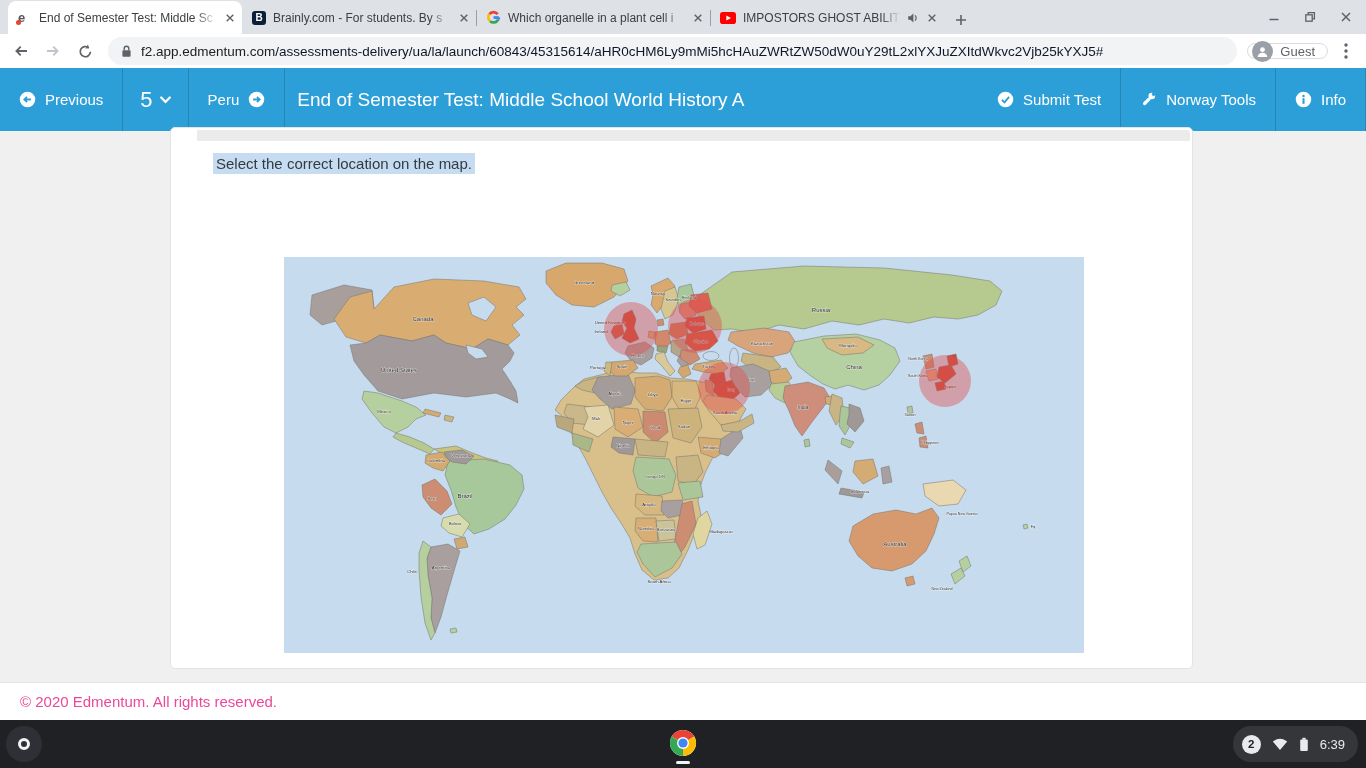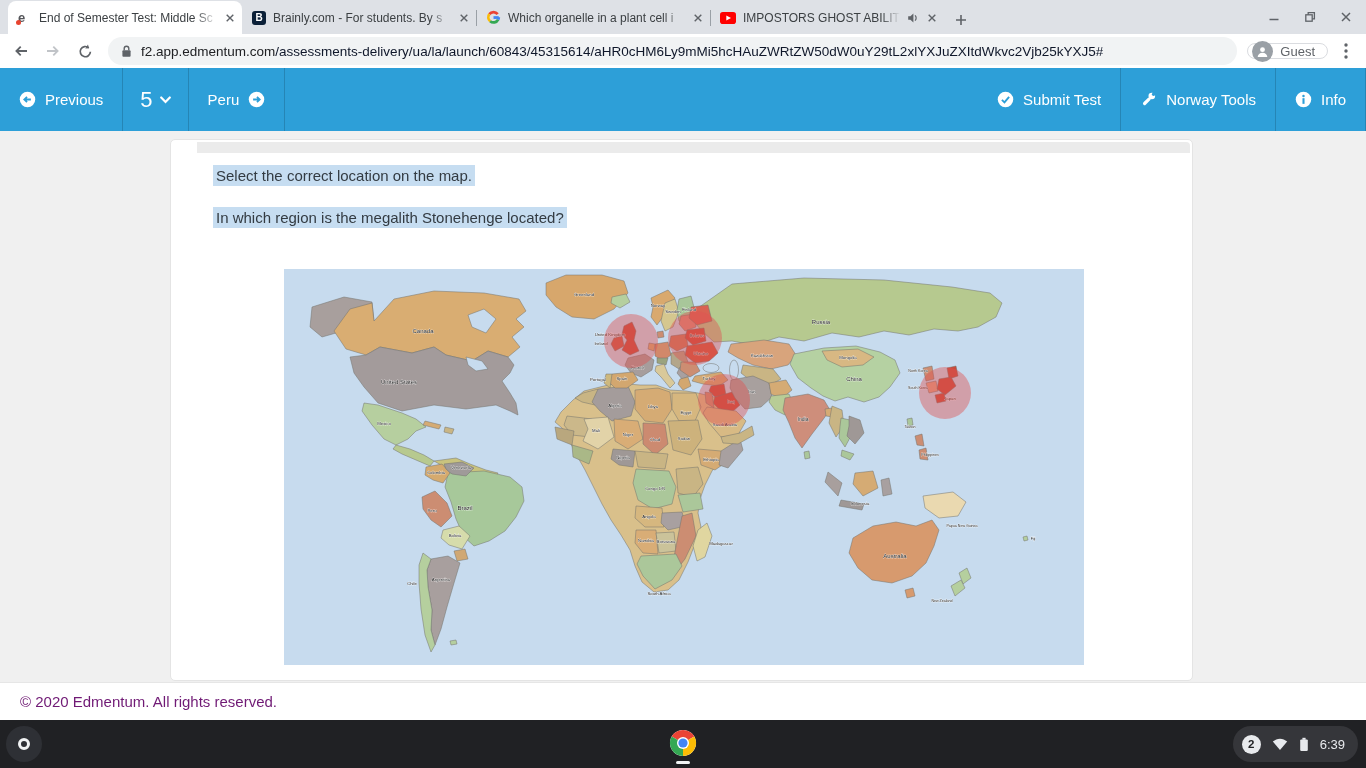--- a/index.html
+++ b/index.html
@@ -40,34 +40,34 @@
 
   
   .bluebar{position:absolute;top:68px;left:0;right:0;height:63px;background:#2d9fd8;display:flex;align-items:stretch;color:#fff;}
   .bb-sep{width:1px;background:rgba(0,0,0,.16);}
   .bb-item{display:flex;align-items:center;gap:9px;padding:0 19px;font-size:15px;cursor:pointer;white-space:nowrap;}
   .bb-num{font-size:22px;gap:7px;padding:0 17px;}
   .bb-title{display:flex;align-items:center;font-size:19px;margin-left:12px;white-space:nowrap;}
   .bb-right{margin-left:auto;display:flex;align-items:stretch;}
 
   
-  .card{position:absolute;left:170px;top:139px;width:1023px;height:542px;background:#fff;
+  .card{position:absolute;left:170px;top:127px;width:1023px;height:542px;background:#fff;
         border:1px solid #e4e4e4;border-radius:5px;}
   .card-strip{position:absolute;left:26px;top:2px;right:2px;height:11px;background:#ebebeb;border-top-right-radius:4px;}
   .qline{position:absolute;left:42px;font-size:15px;color:#333b42;background:#c6ddf1;padding:2px 3px;line-height:1.15;}
   .q1{top:25px;}
   .q2{top:67px;}
   .map-wrap{position:absolute;left:113px;top:129px;width:800px;height:396px;cursor:pointer;}
   .map-wrap svg{display:block;}
   .map-label{fill:#1c1c1c;stroke:#ffffff;stroke-width:.45px;paint-order:stroke;font-family:"Liberation Sans",sans-serif;}
   .hotspot{fill:#e05252;fill-opacity:.44;cursor:pointer;}
 
   
   .footer{position:absolute;top:682px;left:0;right:0;height:38px;background:#fff;border-top:1px solid #e6e6e6;
-          display:flex;align-items:center;padding-left:20px;font-size:15px;color:#701a75;}
+          display:flex;align-items:center;padding-left:20px;font-size:15px;color:#ec4899;}
 
   
   .shelf{position:absolute;bottom:0;left:0;right:0;height:48px;background:#202124;}
   .launcher{position:absolute;left:6px;top:726px;width:36px;height:36px;border-radius:50%;background:#2e3035;
             display:flex;align-items:center;justify-content:center;cursor:pointer;}
   .launcher-ring{width:12px;height:12px;border:3px solid #f1f3f4;border-radius:50%;}
   .chrome-task{position:absolute;left:669px;top:729px;cursor:pointer;}
   .chrome-ind{position:absolute;left:676px;top:761px;width:14px;height:3px;border-radius:2px;background:#f1f3f4;}
   .tray{position:absolute;right:8px;top:726px;height:36px;border-radius:18px;background:#35363a;display:flex;
         align-items:center;gap:11px;padding:0 13px 0 9px;color:#e8eaed;cursor:pointer;}
@@ -200,20 +200,21 @@
     </div>
     <div class="bb-sep"></div>
     <div class="bb-item">
       <span>Peru</span>
       <svg width="17" height="17" viewBox="0 0 18 18">
           <circle cx="9" cy="9" r="8.2" fill="#fff"></circle>
           <path d="M5.4 9 H12.2 M9.5 6.2 L12.4 9 L9.5 11.8" stroke="#2d9fd8" stroke-width="1.9" fill="none"></path>
         </svg>
     </div>
     <div class="bb-sep"></div>
+    <div class="bb-title">End of Semester Test: Middle School World History A</div>
     <div class="bb-right">
       <div class="bb-item">
         <svg width="17" height="17" viewBox="0 0 18 18">
             <circle cx="9" cy="9" r="8.2" fill="#fff"></circle>
             <path d="M5.2 9.4 L7.9 12 L12.8 6.3" stroke="#2d9fd8" stroke-width="2" fill="none"></path>
           </svg>
         <span>Submit Test</span>
       </div>
       <div class="bb-sep"></div>
       <div class="bb-item">
@@ -233,21 +234,20 @@
           </svg>
         <span>Info</span>
       </div>
       <div class="bb-sep"></div>
     </div>
   </div>
 
   <div class="card">
     <div class="card-strip"></div>
     <div class="qline q1">Select the correct location on the map.</div>
-    <div class="qline q2">In which region is the megalith Stonehenge located?</div>
     <div class="map-wrap">
       <svg id="map-svg" width="800" height="396" viewBox="0 0 800 396">
         <rect x="0" y="0" width="800" height="396" fill="#c7dbee"></rect>
         <g id="map-shapes" stroke="#73736d" stroke-width="0.5" stroke-linejoin="round">
             <polygon fill="#a89f9d" points="28,38 60,28 88,33 90,52 68,57 52,64 38,68 26,58"></polygon>
             <polygon fill="#d9ad72" points="50,62 66,40 88,34 90,52 110,30 150,22 200,24 235,30 242,42 232,50 240,58 228,68 236,78 224,88 204,82 188,92 162,86 150,78 128,84 96,78 82,86 62,80"></polygon>
             <polygon fill="#c7dbee" points="184,46 200,40 212,50 202,64 188,58"></polygon>
             <polygon fill="#d7a76c" points="262,14 282,6 318,6 340,12 344,24 330,40 310,50 288,48 272,38 262,26"></polygon>
             <polygon fill="#b5cf9e" points="328,28 342,25 346,33 336,39 327,34"></polygon>
             <polygon fill="#a39b9b" points="66,88 82,86 96,78 128,84 150,78 162,86 188,92 204,82 224,88 230,96 226,104 218,112 226,124 232,134 234,146 226,142 212,136 182,140 150,136 118,142 94,134 80,118 70,104"></polygon>

